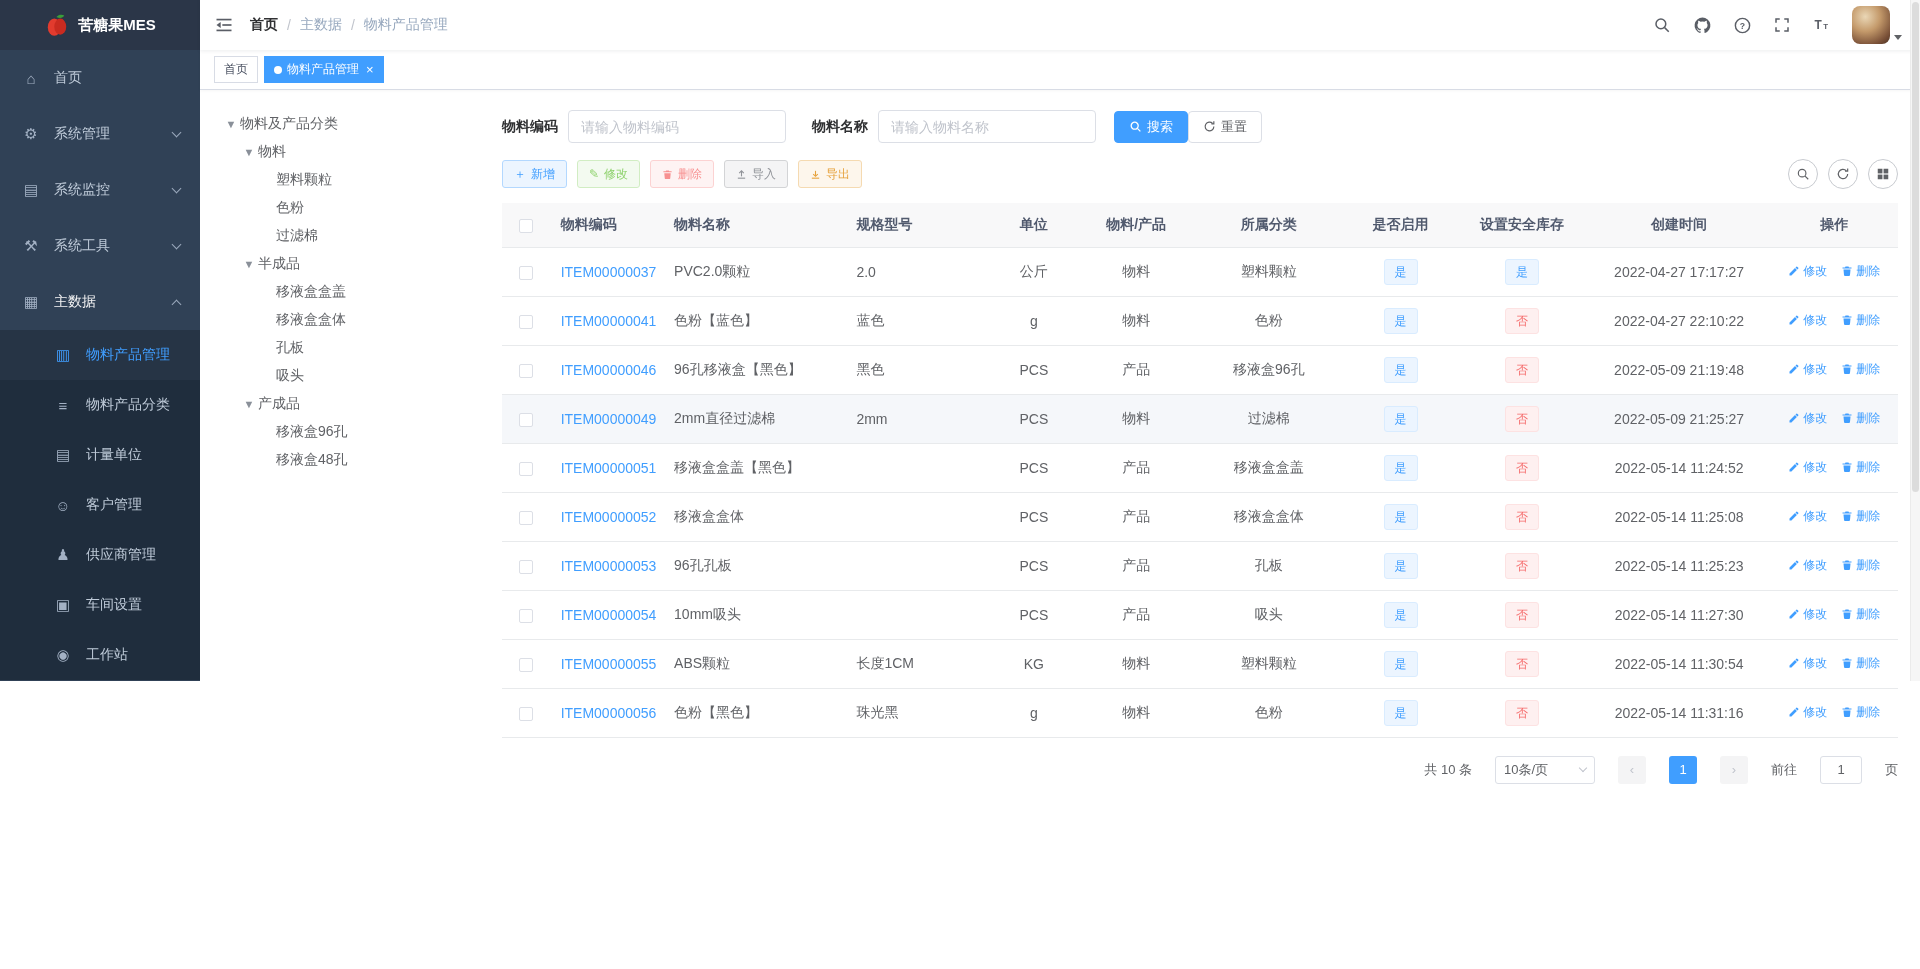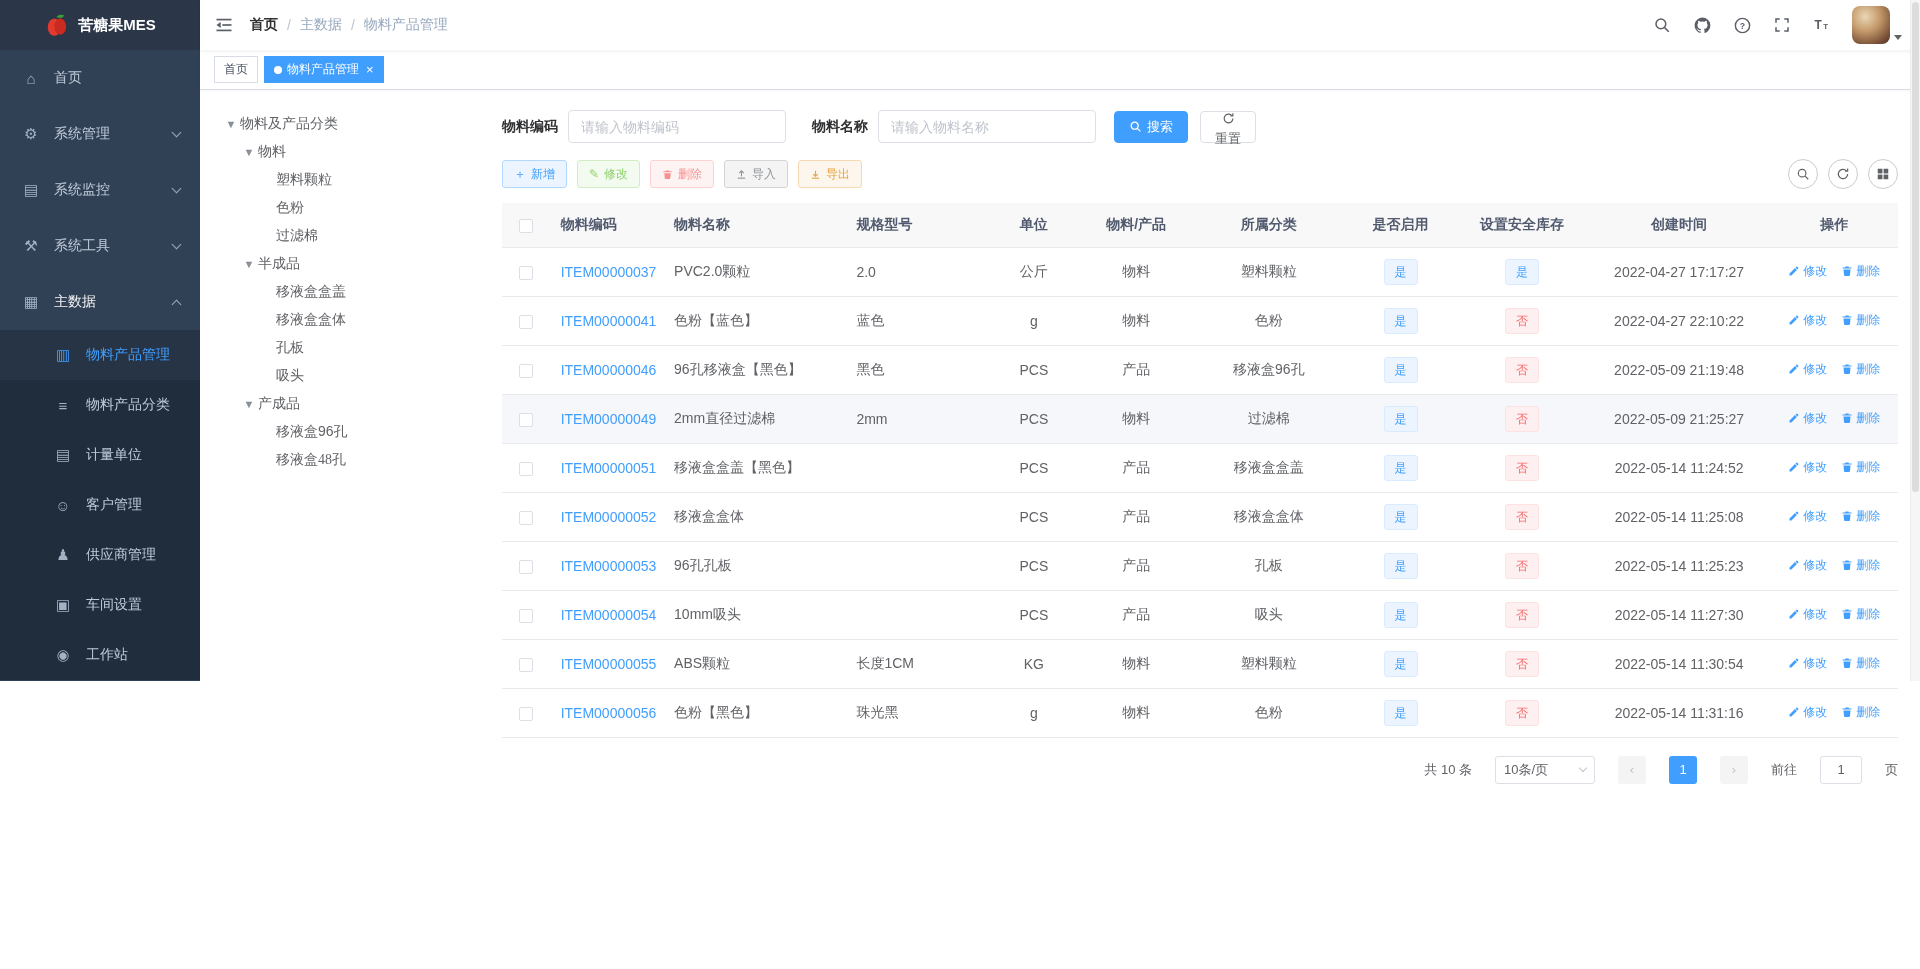--- a/index.html
+++ b/index.html
@@ -57,21 +57,21 @@
   .tree-caret.hidden { visibility:hidden; }
 
   .table-panel { flex:1; min-width:0; display:flex; flex-direction:column;justify-content:space-between; }
 
   .filter-row { display:flex; align-items:center; margin-bottom:16px; }
   .filter-label { font-weight:700; color:#303133; margin-right:10px; white-space:nowrap; }
   .filter-label.ml { margin-left:26px; }
   .text-input { width:218px; height:33px; border:1px solid #dcdfe6; border-radius:4px; padding:0 12px; font-size:14px; color:#606266; outline:none; }
   .btn { height:32px; padding:0 14px; border-radius:4px; font-size:13px; display:inline-flex; align-items:center; gap:5px; cursor:pointer; border:1px solid #dcdfe6; background:#fff; color:#606266; }
   .btn-primary { background:#409EFF; border-color:#409EFF; color:#fff; margin-left:18px; }
-  .btn-default { margin-left:12px;flex-direction:column; }
+  .btn-default { margin-left:0; }
   .btn-ic { display:inline-flex; align-items:center; }
 
   .toolbar-row { display:flex; align-items:center; margin-bottom:14px; }
   .btn-mini { height:28px; padding:0 11px; border-radius:3px; font-size:12px; display:inline-flex; align-items:center; gap:5px; cursor:pointer; border:1px solid; margin-right:10px; }
   .btn-add    { background:#ecf5ff; border-color:#b3d8ff; color:#409EFF; }
   .btn-edit   { background:#f0f9eb; border-color:#c2e7b0; color:#67C23A; opacity:.75; }
   .btn-del    { background:#fef0f0; border-color:#fbc4c4; color:#F56C6C; opacity:.75; }
   .btn-import { background:#f4f4f5; border-color:#d3d4d6; color:#909399; }
   .btn-export { background:#fdf6ec; border-color:#f5dab1; color:#E6A23C; }
   .toolbar-right { margin-left:auto; display:flex; align-items:center; gap:10px; }
@@ -311,21 +311,21 @@
               <span class="tree-label">吸头</span>
             </div>
             <div class="tree-node" style="padding-left: 20px;">
               <span class="tree-caret">▼</span>
               <span class="tree-label">产成品</span>
             </div>
             <div class="tree-node" style="padding-left: 38px;">
               <span class="tree-caret hidden">▼</span>
               <span class="tree-label">移液盒96孔</span>
             </div>
-            <div class="tree-node" style="padding-left: 38px; font-family: Liberation Serif, serif;">
+            <div class="tree-node" style="padding-left: 38px;">
               <span class="tree-caret hidden">▼</span>
               <span class="tree-label">移液盒48孔</span>
             </div>
           </div>
       </aside>
 
       <section class="table-panel">
 
         <div class="filter-row">
           <span class="filter-label">物料编码</span>

